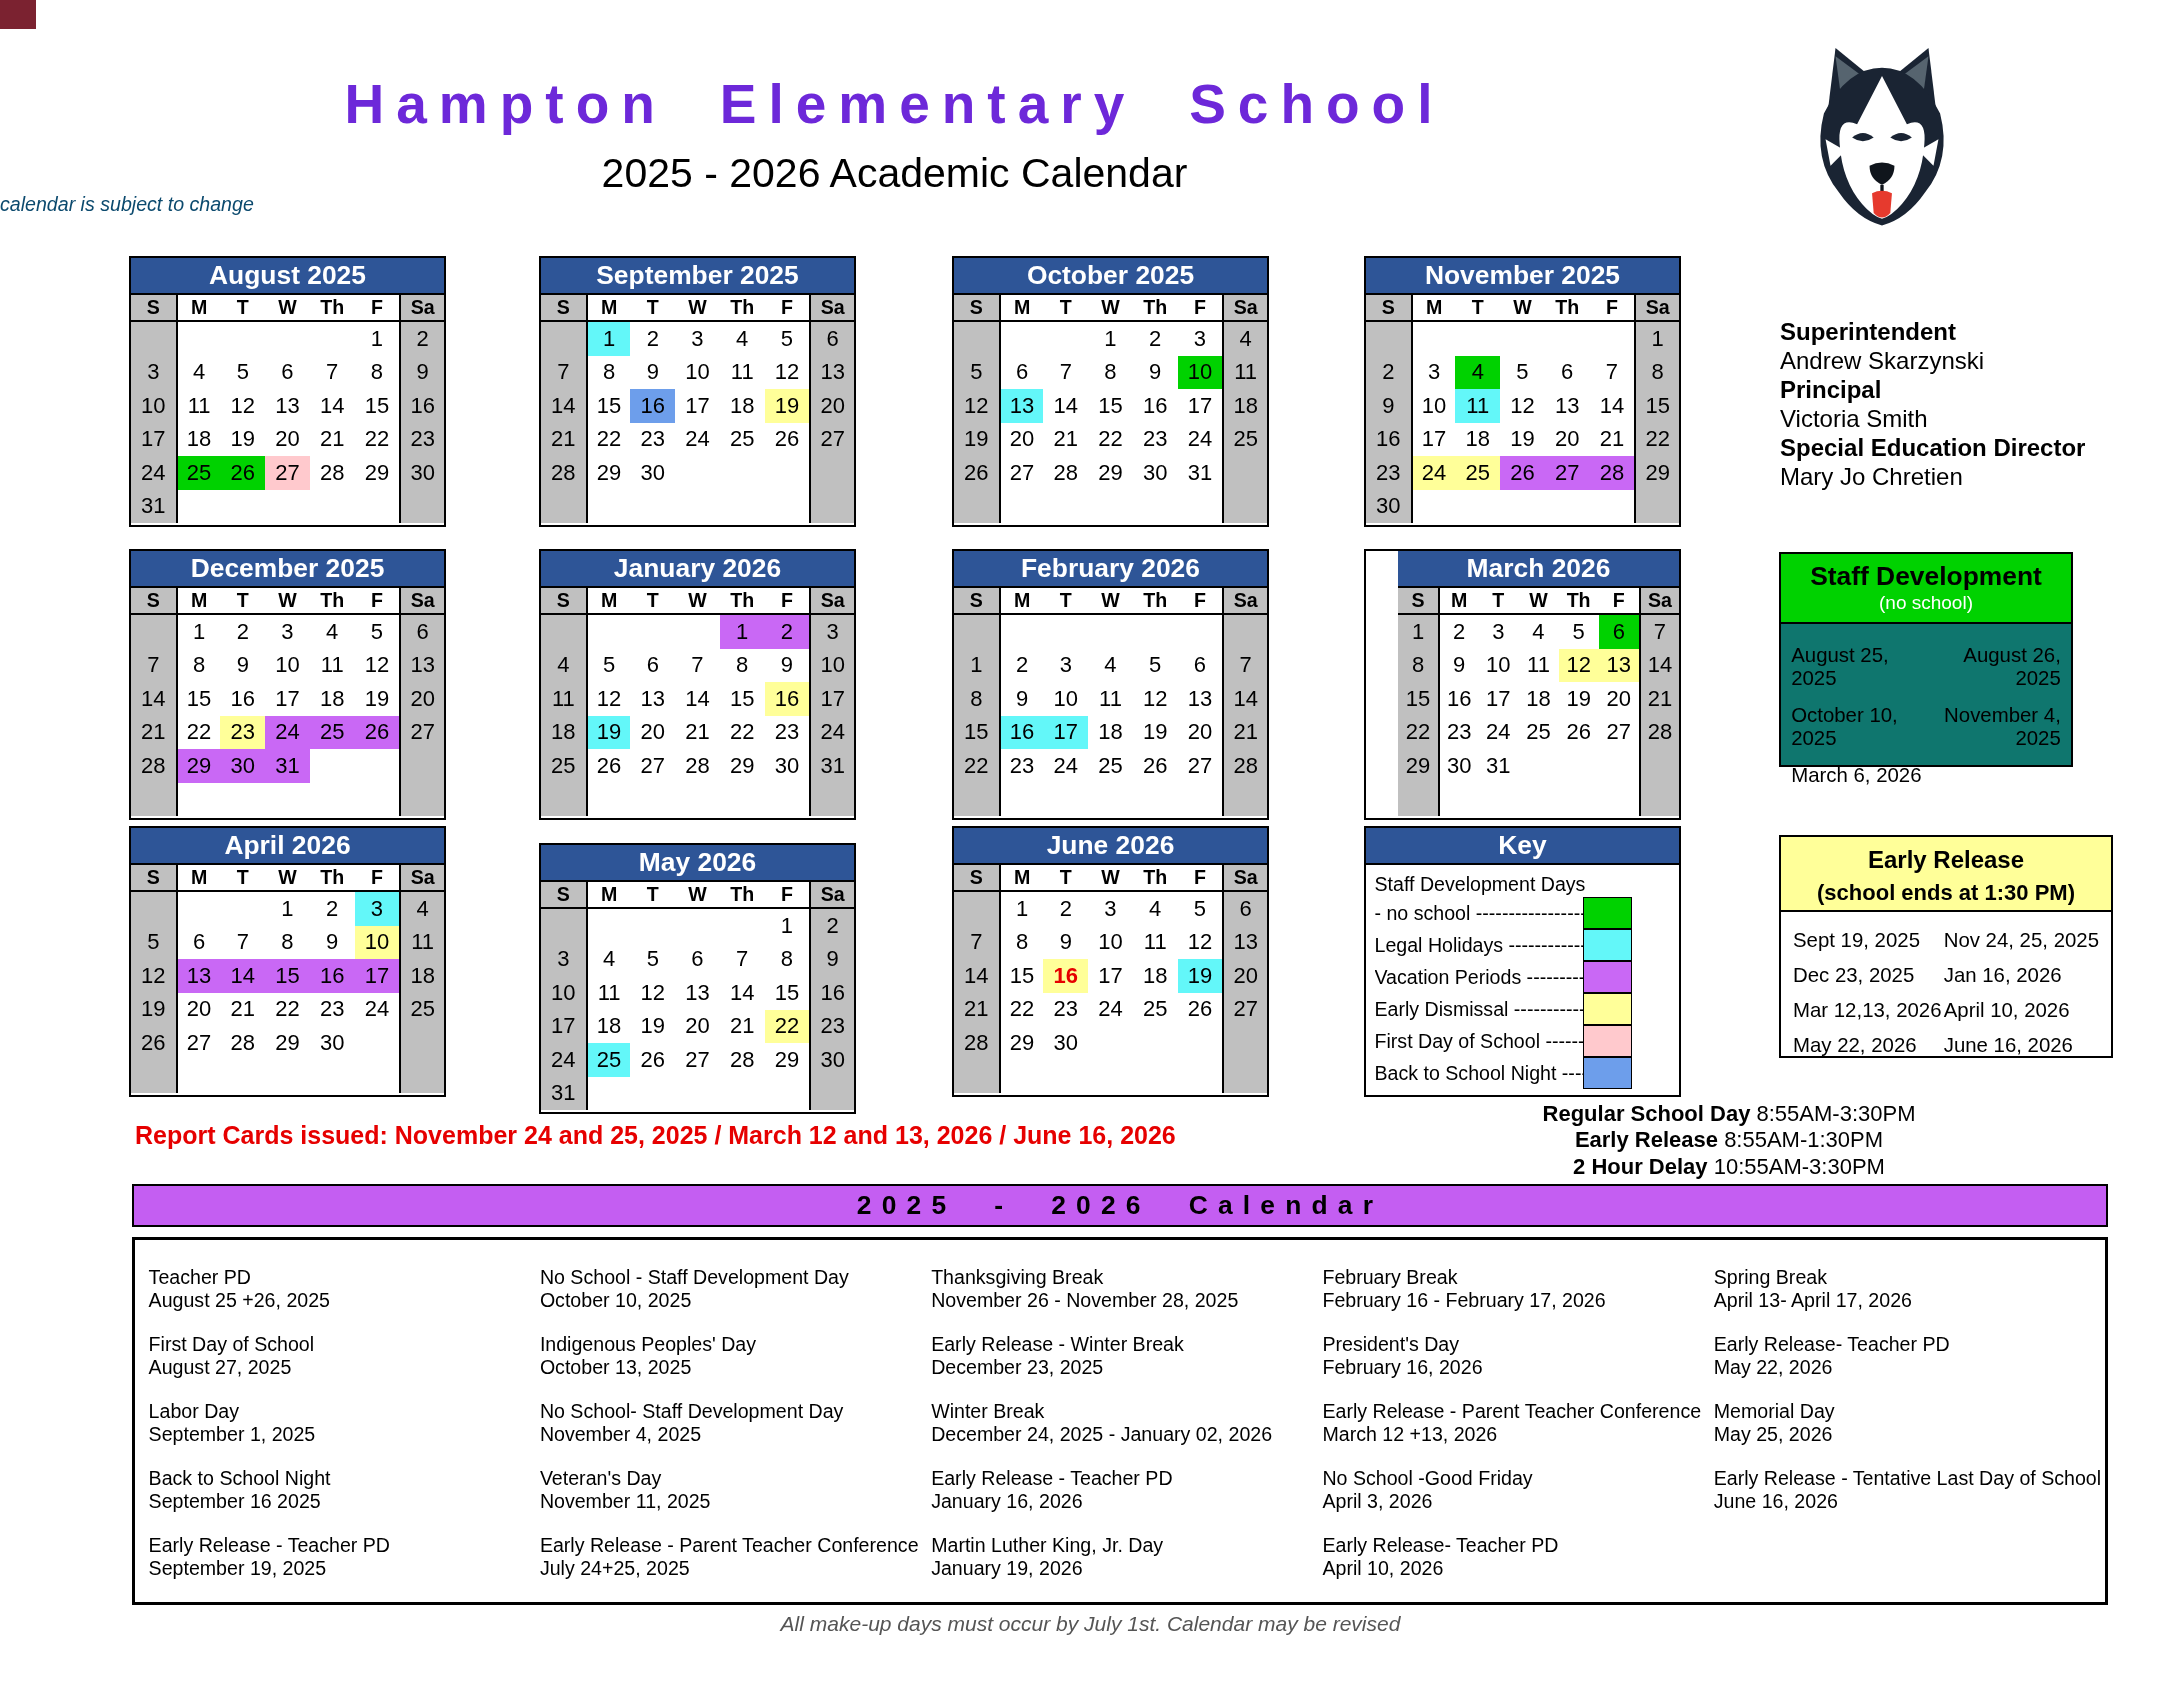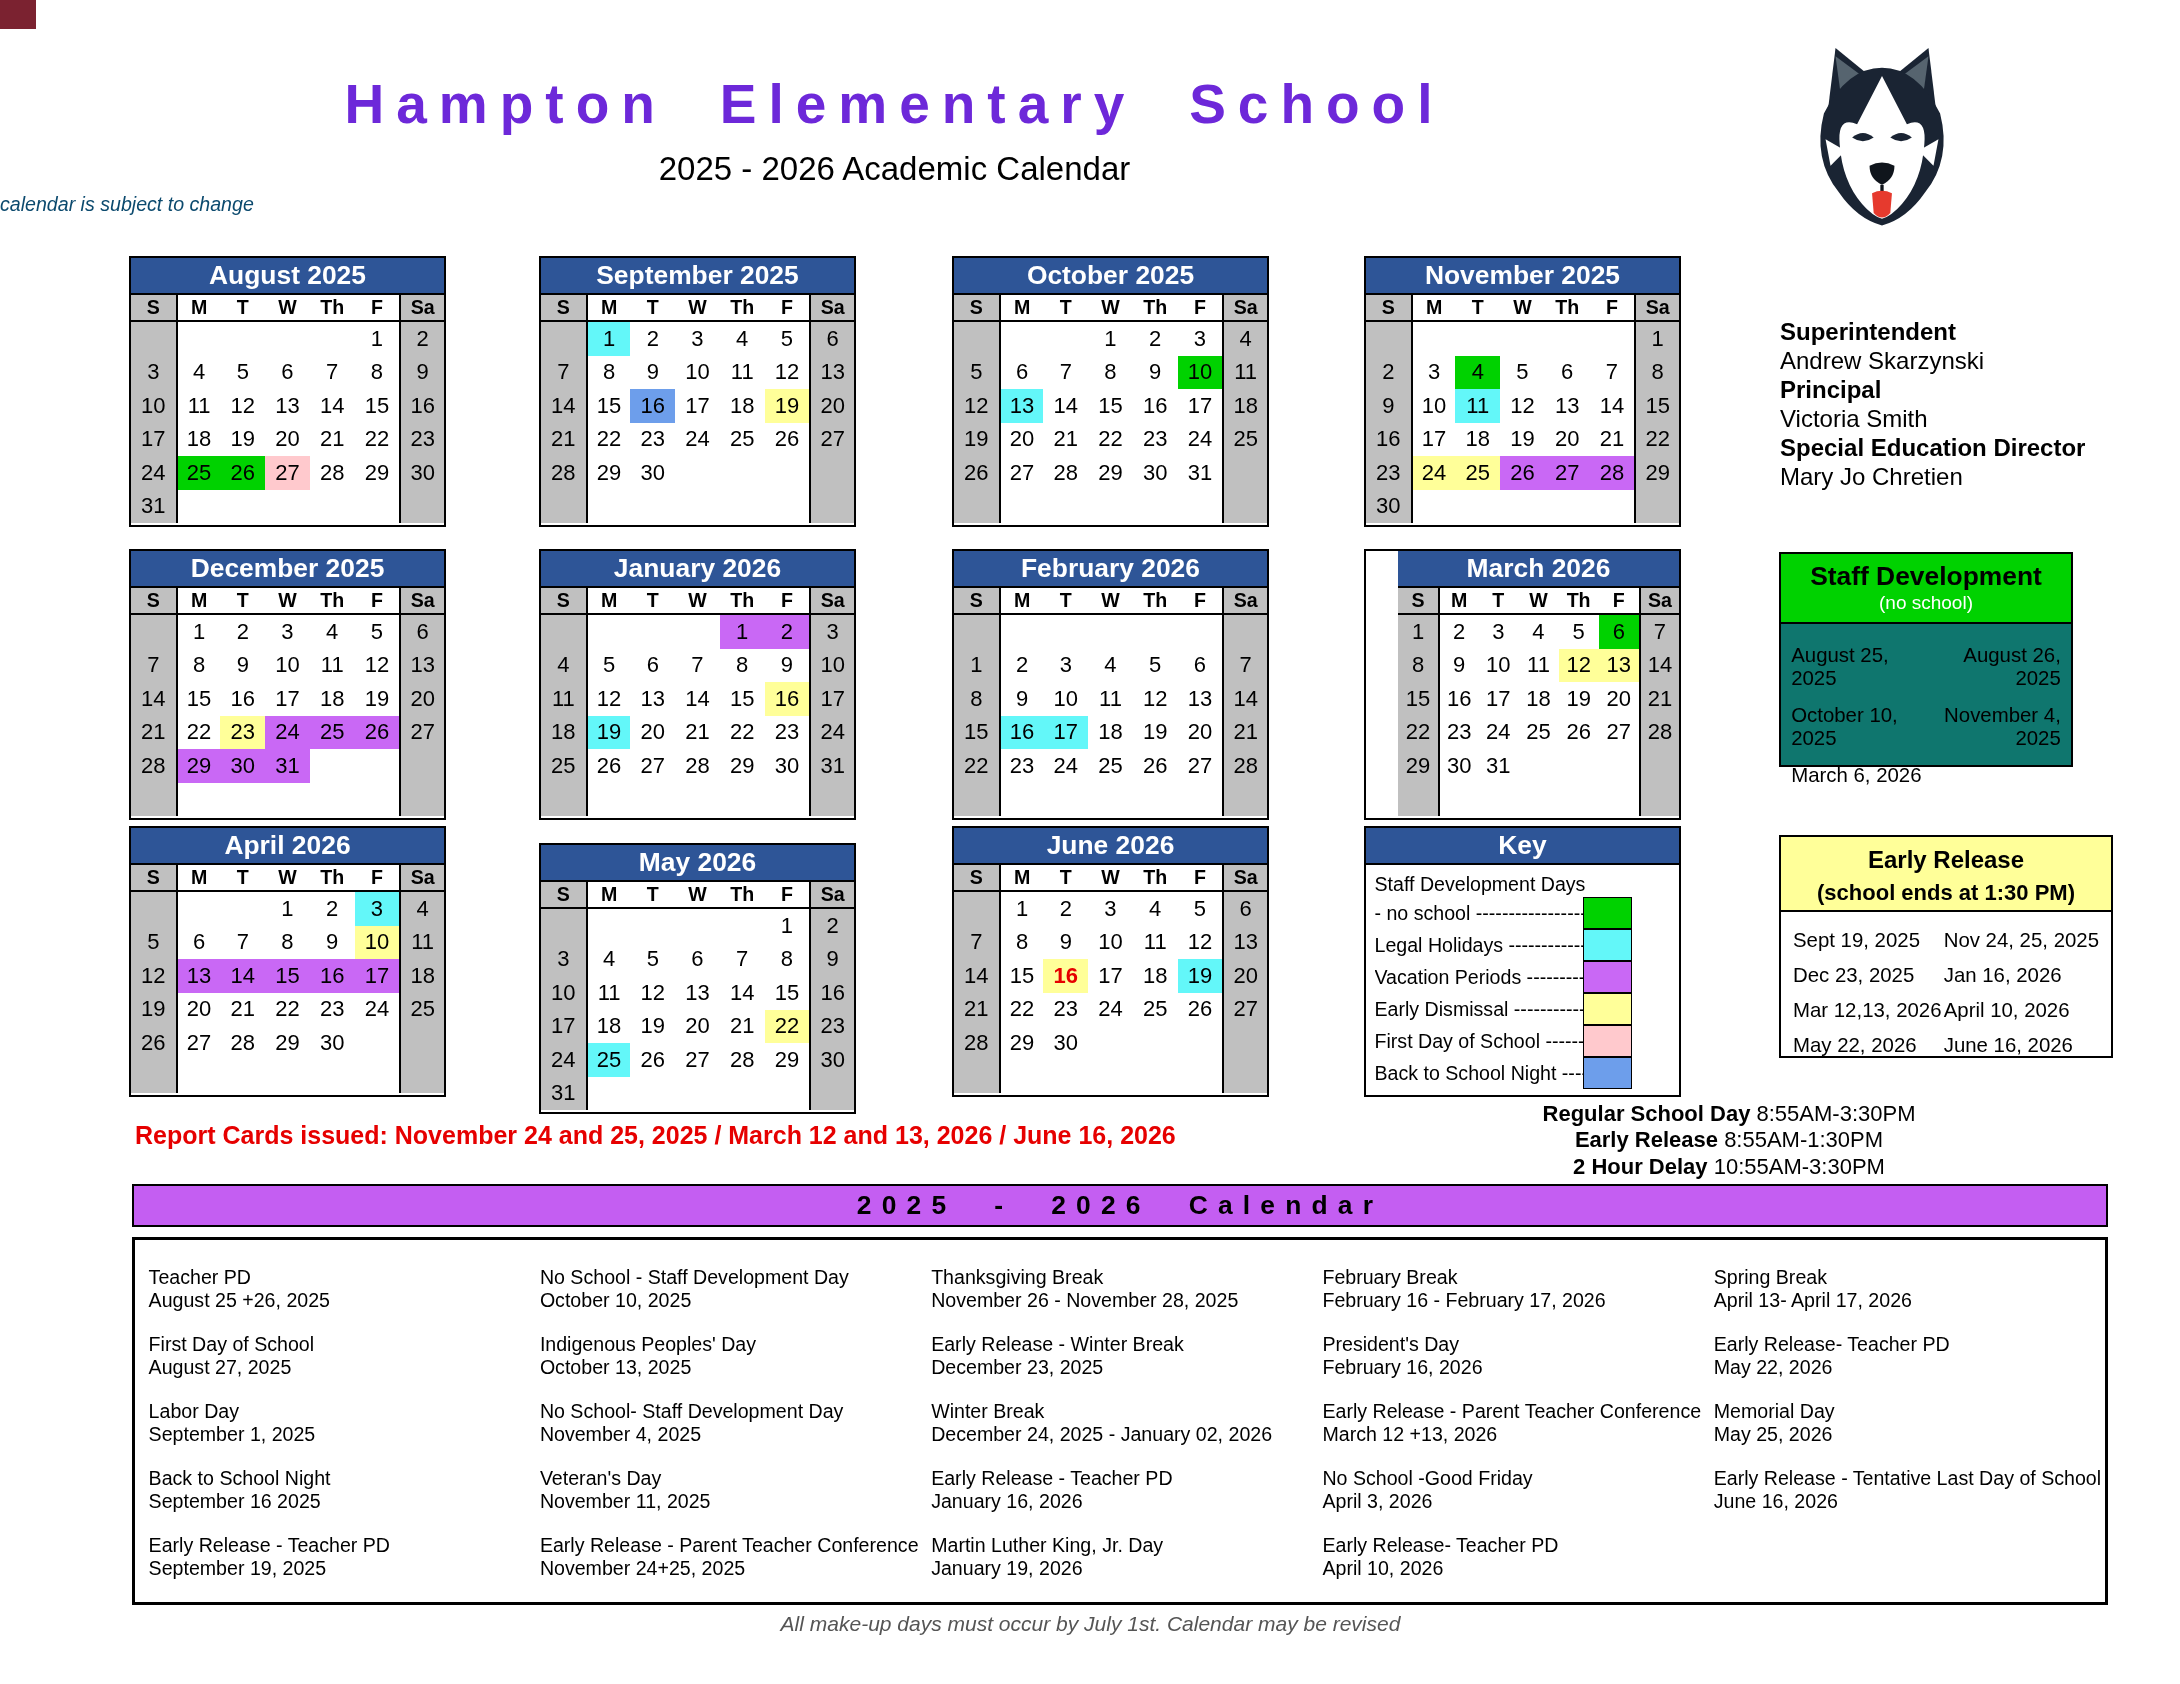--- a/index.html
+++ b/index.html
@@ -3,21 +3,21 @@
 <meta charset="utf-8">
 <style>
   html,body{margin:0;padding:0}
   body{width:2181px;height:1685px;position:relative;background:#fff;overflow:hidden;
        font-family:"Liberation Sans",sans-serif;color:#000}
   .page{position:absolute;inset:0}
   .corner{position:absolute;left:0;top:0;width:36px;height:29px;background:#7b2230}
 
   .title{position:absolute;left:0;top:72px;width:1789px;text-align:center;color:#2e5b9e;
          font-weight:bold;font-size:55px;letter-spacing:12px;word-spacing:25.6px;white-space:nowrap}
-  .subtitle{position:absolute;left:0;top:150px;width:1789px;text-align:center;font-size:33px}
+  .subtitle{position:absolute;left:0;top:150px;width:1789px;text-align:center;font-size:41px}
   .note{position:absolute;left:0;top:193px;width:1789px;font-size:19.6px;font-style:italic;color:#0c4a6e}
   .logo{position:absolute;left:1799px;top:41px;width:166px;height:203px}
 
   .admin{position:absolute;left:1780px;top:317px;width:366px;font-size:24px;line-height:29px}
   .admin .b{font-weight:bold}
 
   .month{position:absolute;width:317px;height:271px;border:2.6px solid #000;box-sizing:border-box;background:#fff}
   .m-title{height:37px;border-bottom:2.6px solid #000;color:#fff;font-weight:bold;font-size:26.4px;
            display:flex;align-items:center;justify-content:center;box-sizing:border-box}
   .m-grid{display:grid;grid-template-columns:repeat(7,1fr);grid-template-rows:27px repeat(6,1fr);height:228px}
@@ -188,21 +188,21 @@
         <div class="ev">
           <div class="ev-t">No School- Staff Development Day</div>
           <div class="ev-d">November 4, 2025</div>
         </div>
         <div class="ev">
           <div class="ev-t">Veteran's Day</div>
           <div class="ev-d">November 11, 2025</div>
         </div>
         <div class="ev">
           <div class="ev-t">Early Release - Parent Teacher Conference</div>
-          <div class="ev-d">November  24+25, 2025</div>
+          <div class="ev-d">July  24+25, 2025</div>
         </div>
       </div>
       <div class="ev-col">
         <div class="ev">
           <div class="ev-t">Thanksgiving Break</div>
           <div class="ev-d">November 26 - November 28, 2025</div>
         </div>
         <div class="ev">
           <div class="ev-t">Early Release - Winter Break</div>
           <div class="ev-d">December 23, 2025</div>

